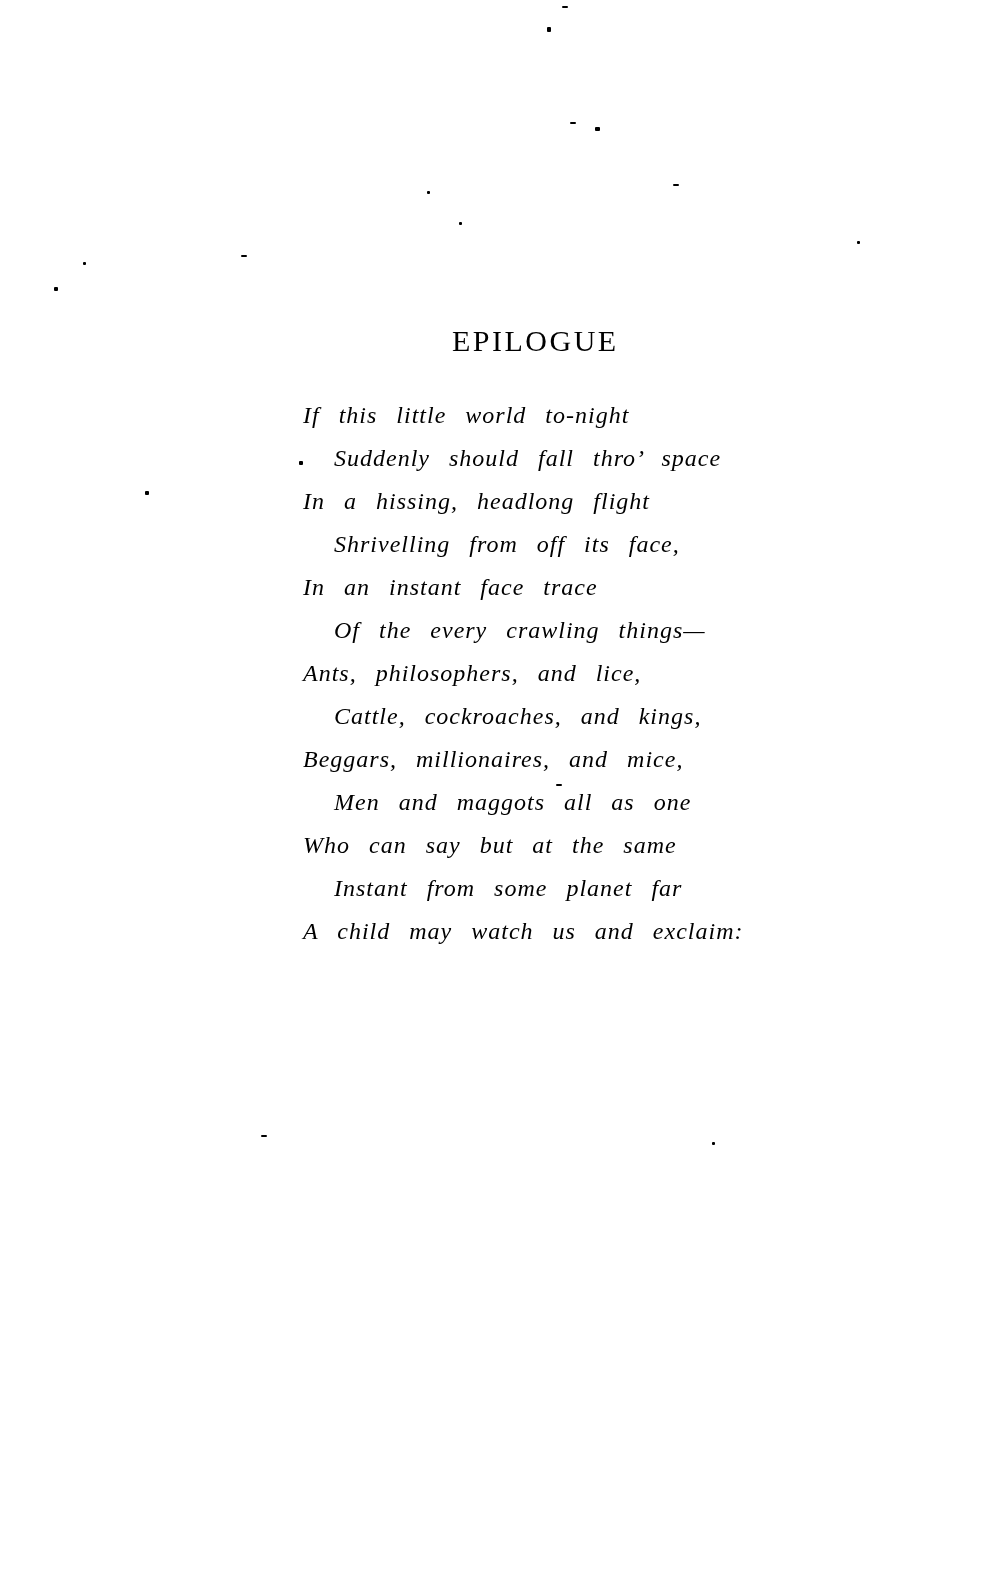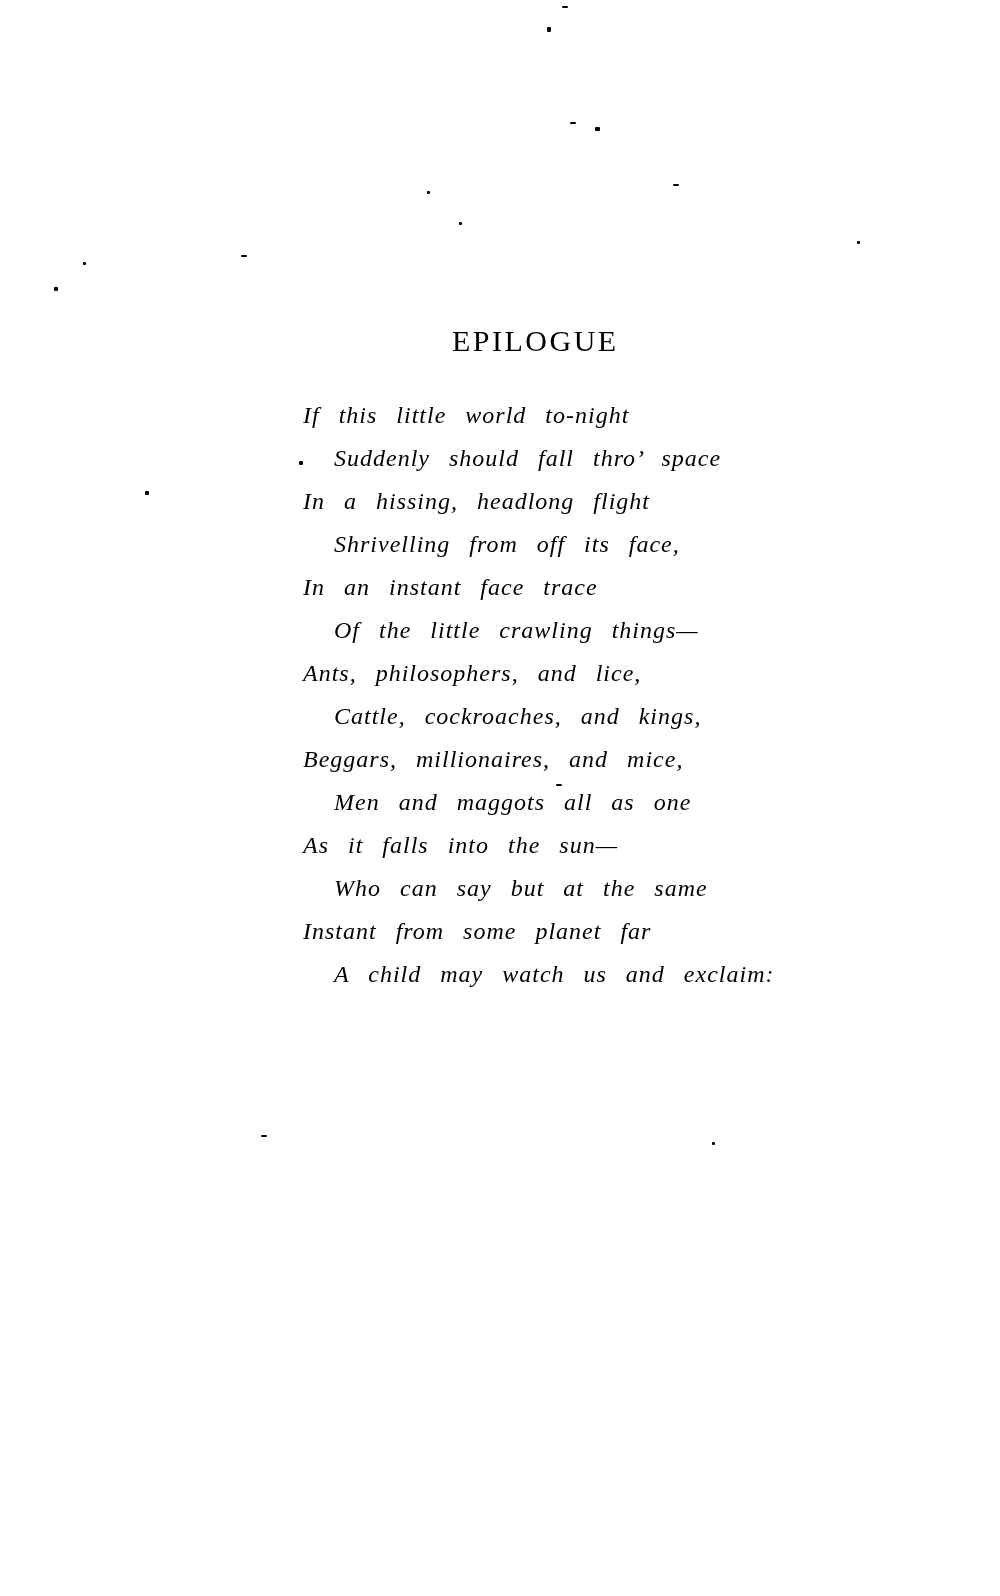--- a/index.html
+++ b/index.html
@@ -56,26 +56,25 @@
 <div class="page">
 
   <div class="title">EPILOGUE</div>
 
   <div class="poem">
     <div class="line">If this little world to-night</div>
     <div class="line">Suddenly should fall thro’ space</div>
     <div class="line">In a hissing, headlong flight</div>
     <div class="line">Shrivelling from off its face,</div>
     <div class="line">In an instant face trace</div>
-    <div class="line">Of the little crawling things—</div>
+    <div class="line">Of the every crawling things—</div>
     <div class="line">Ants, philosophers, and lice,</div>
     <div class="line">Cattle, cockroaches, and kings,</div>
     <div class="line">Beggars, millionaires, and mice,</div>
     <div class="line">Men and maggots all as one</div>
-    <div class="line">As it falls into the sun—</div>
     <div class="line">Who can say but at the same</div>
     <div class="line">Instant from some planet far</div>
     <div class="line">A child may watch us and exclaim:</div>
   </div>
 
   <div class="pagenum">[237]</div>
 
   <div class="speck dash" style="left:562px; top:6px;"></div>
   <div class="speck big" style="left:547px; top:27px; height:5px; width:4px;"></div>
   <div class="speck dash" style="left:570px; top:122px;"></div>

